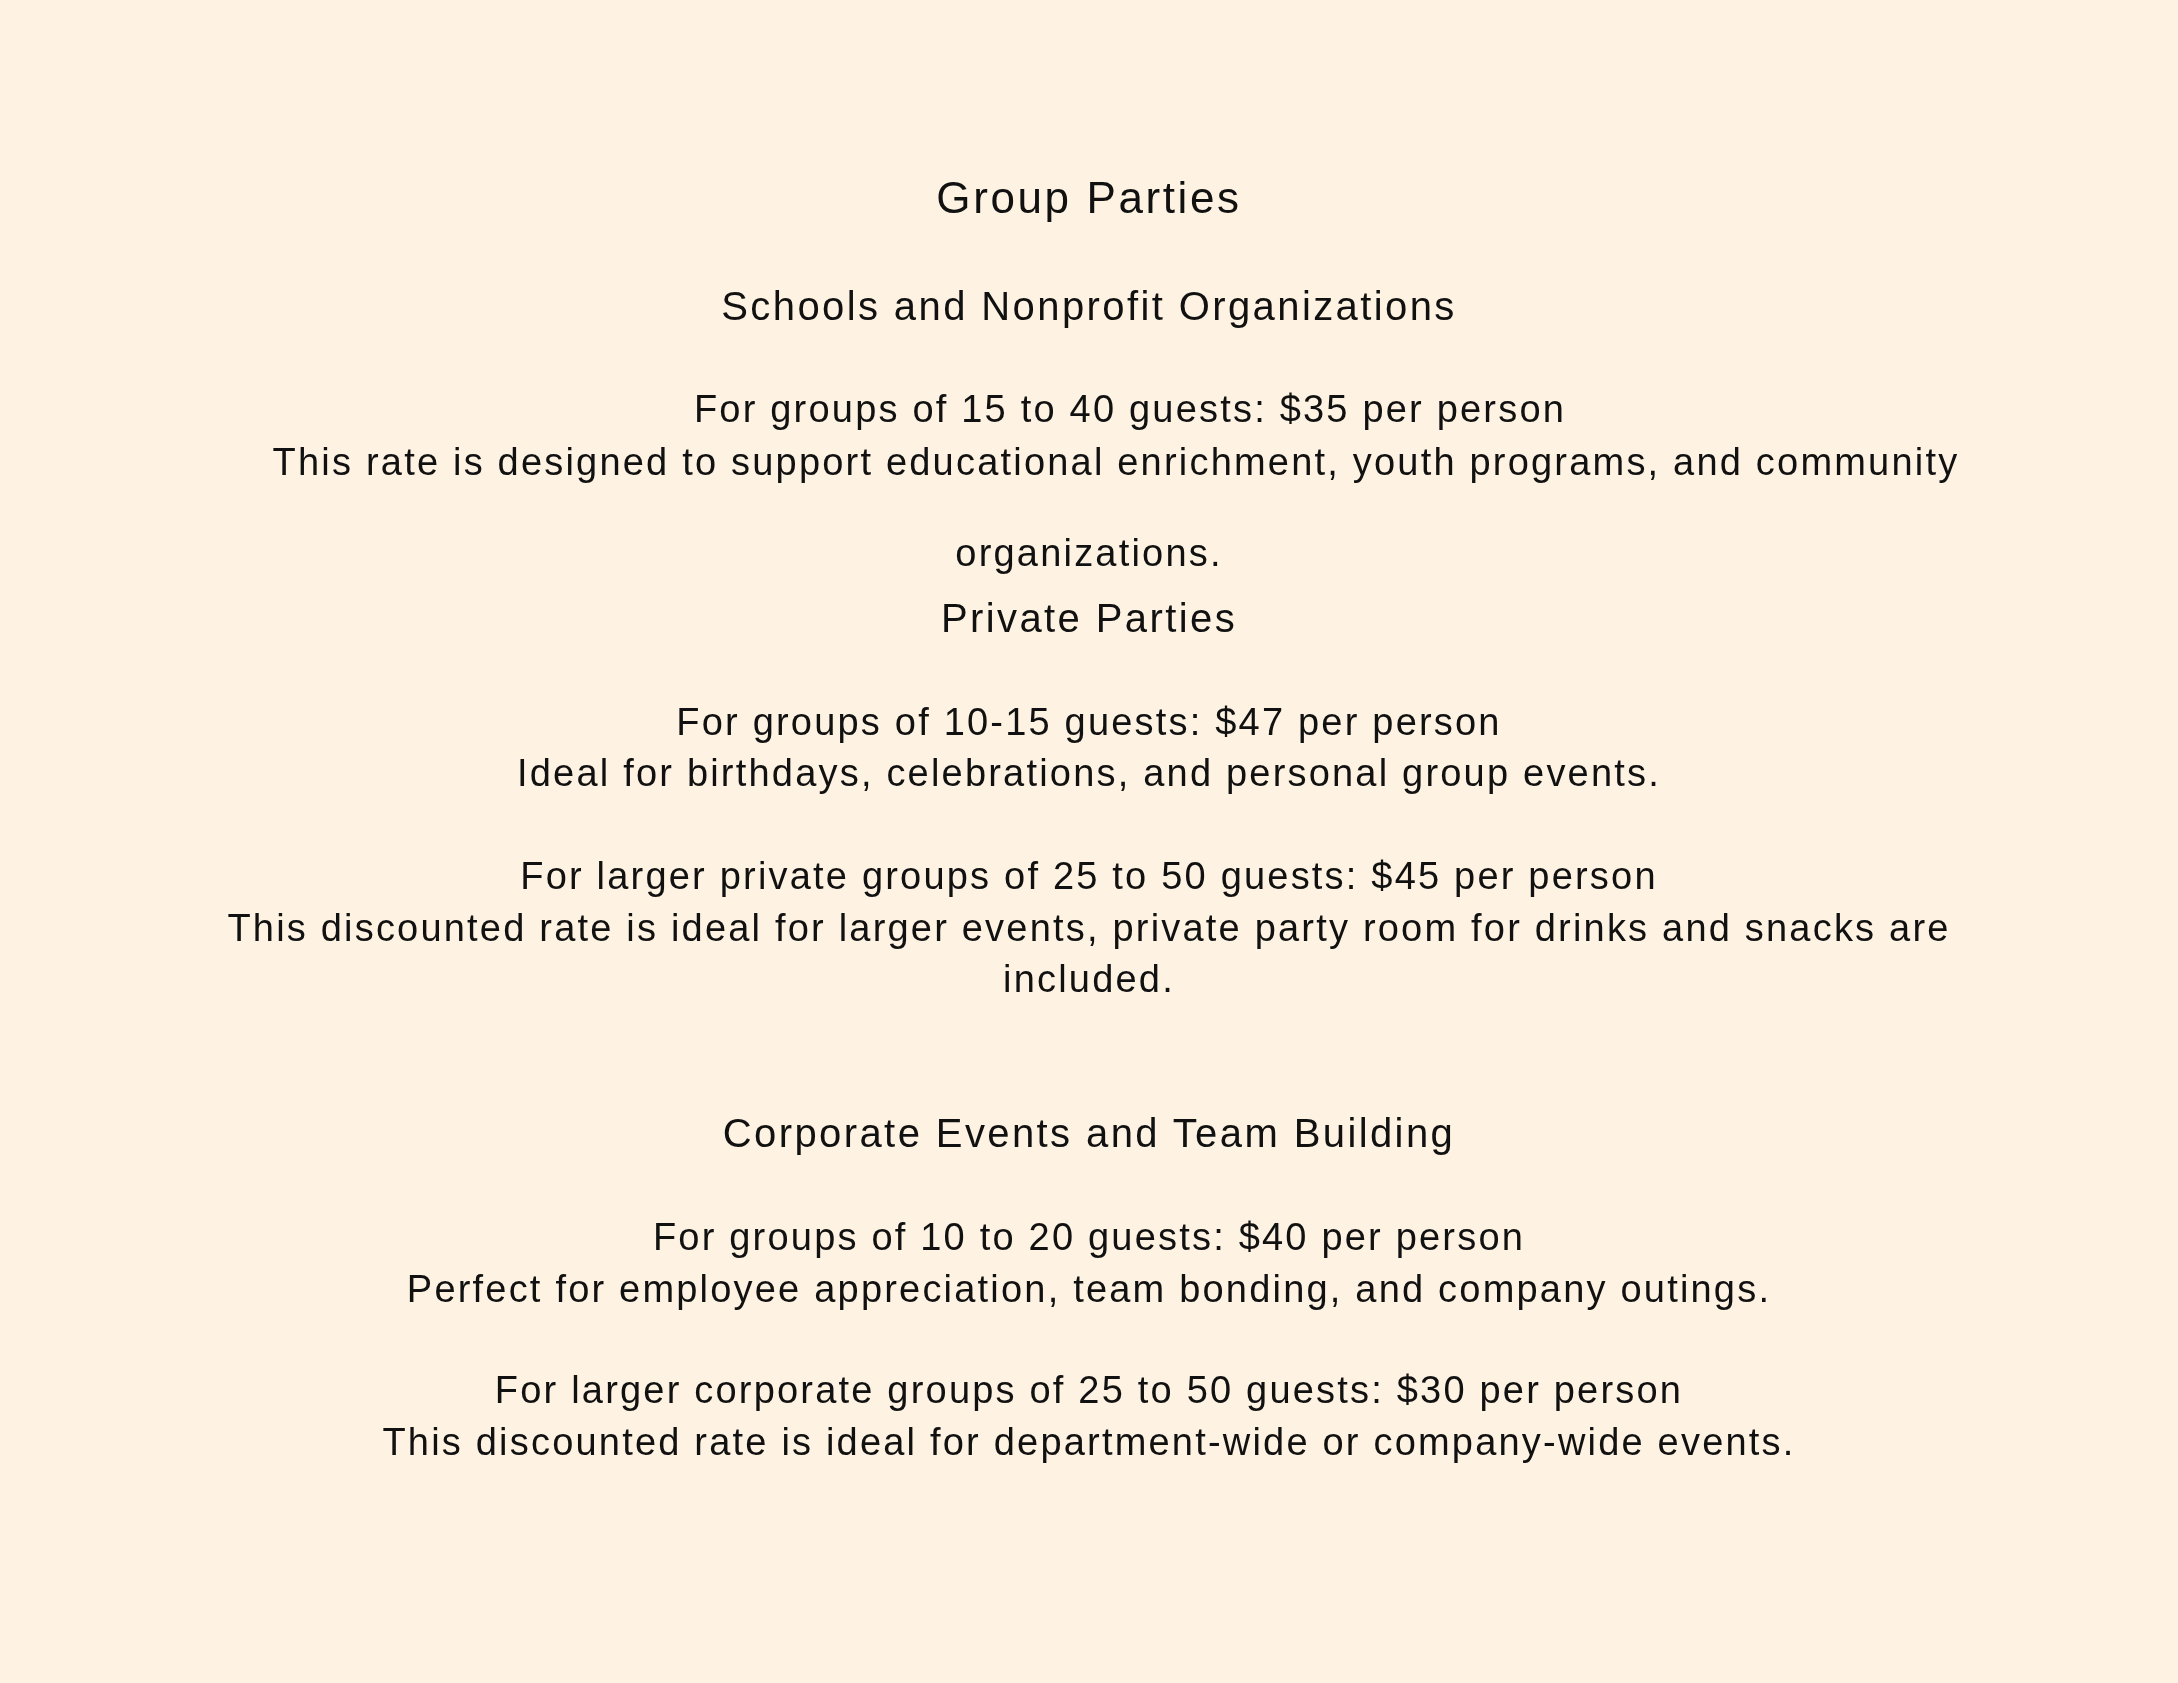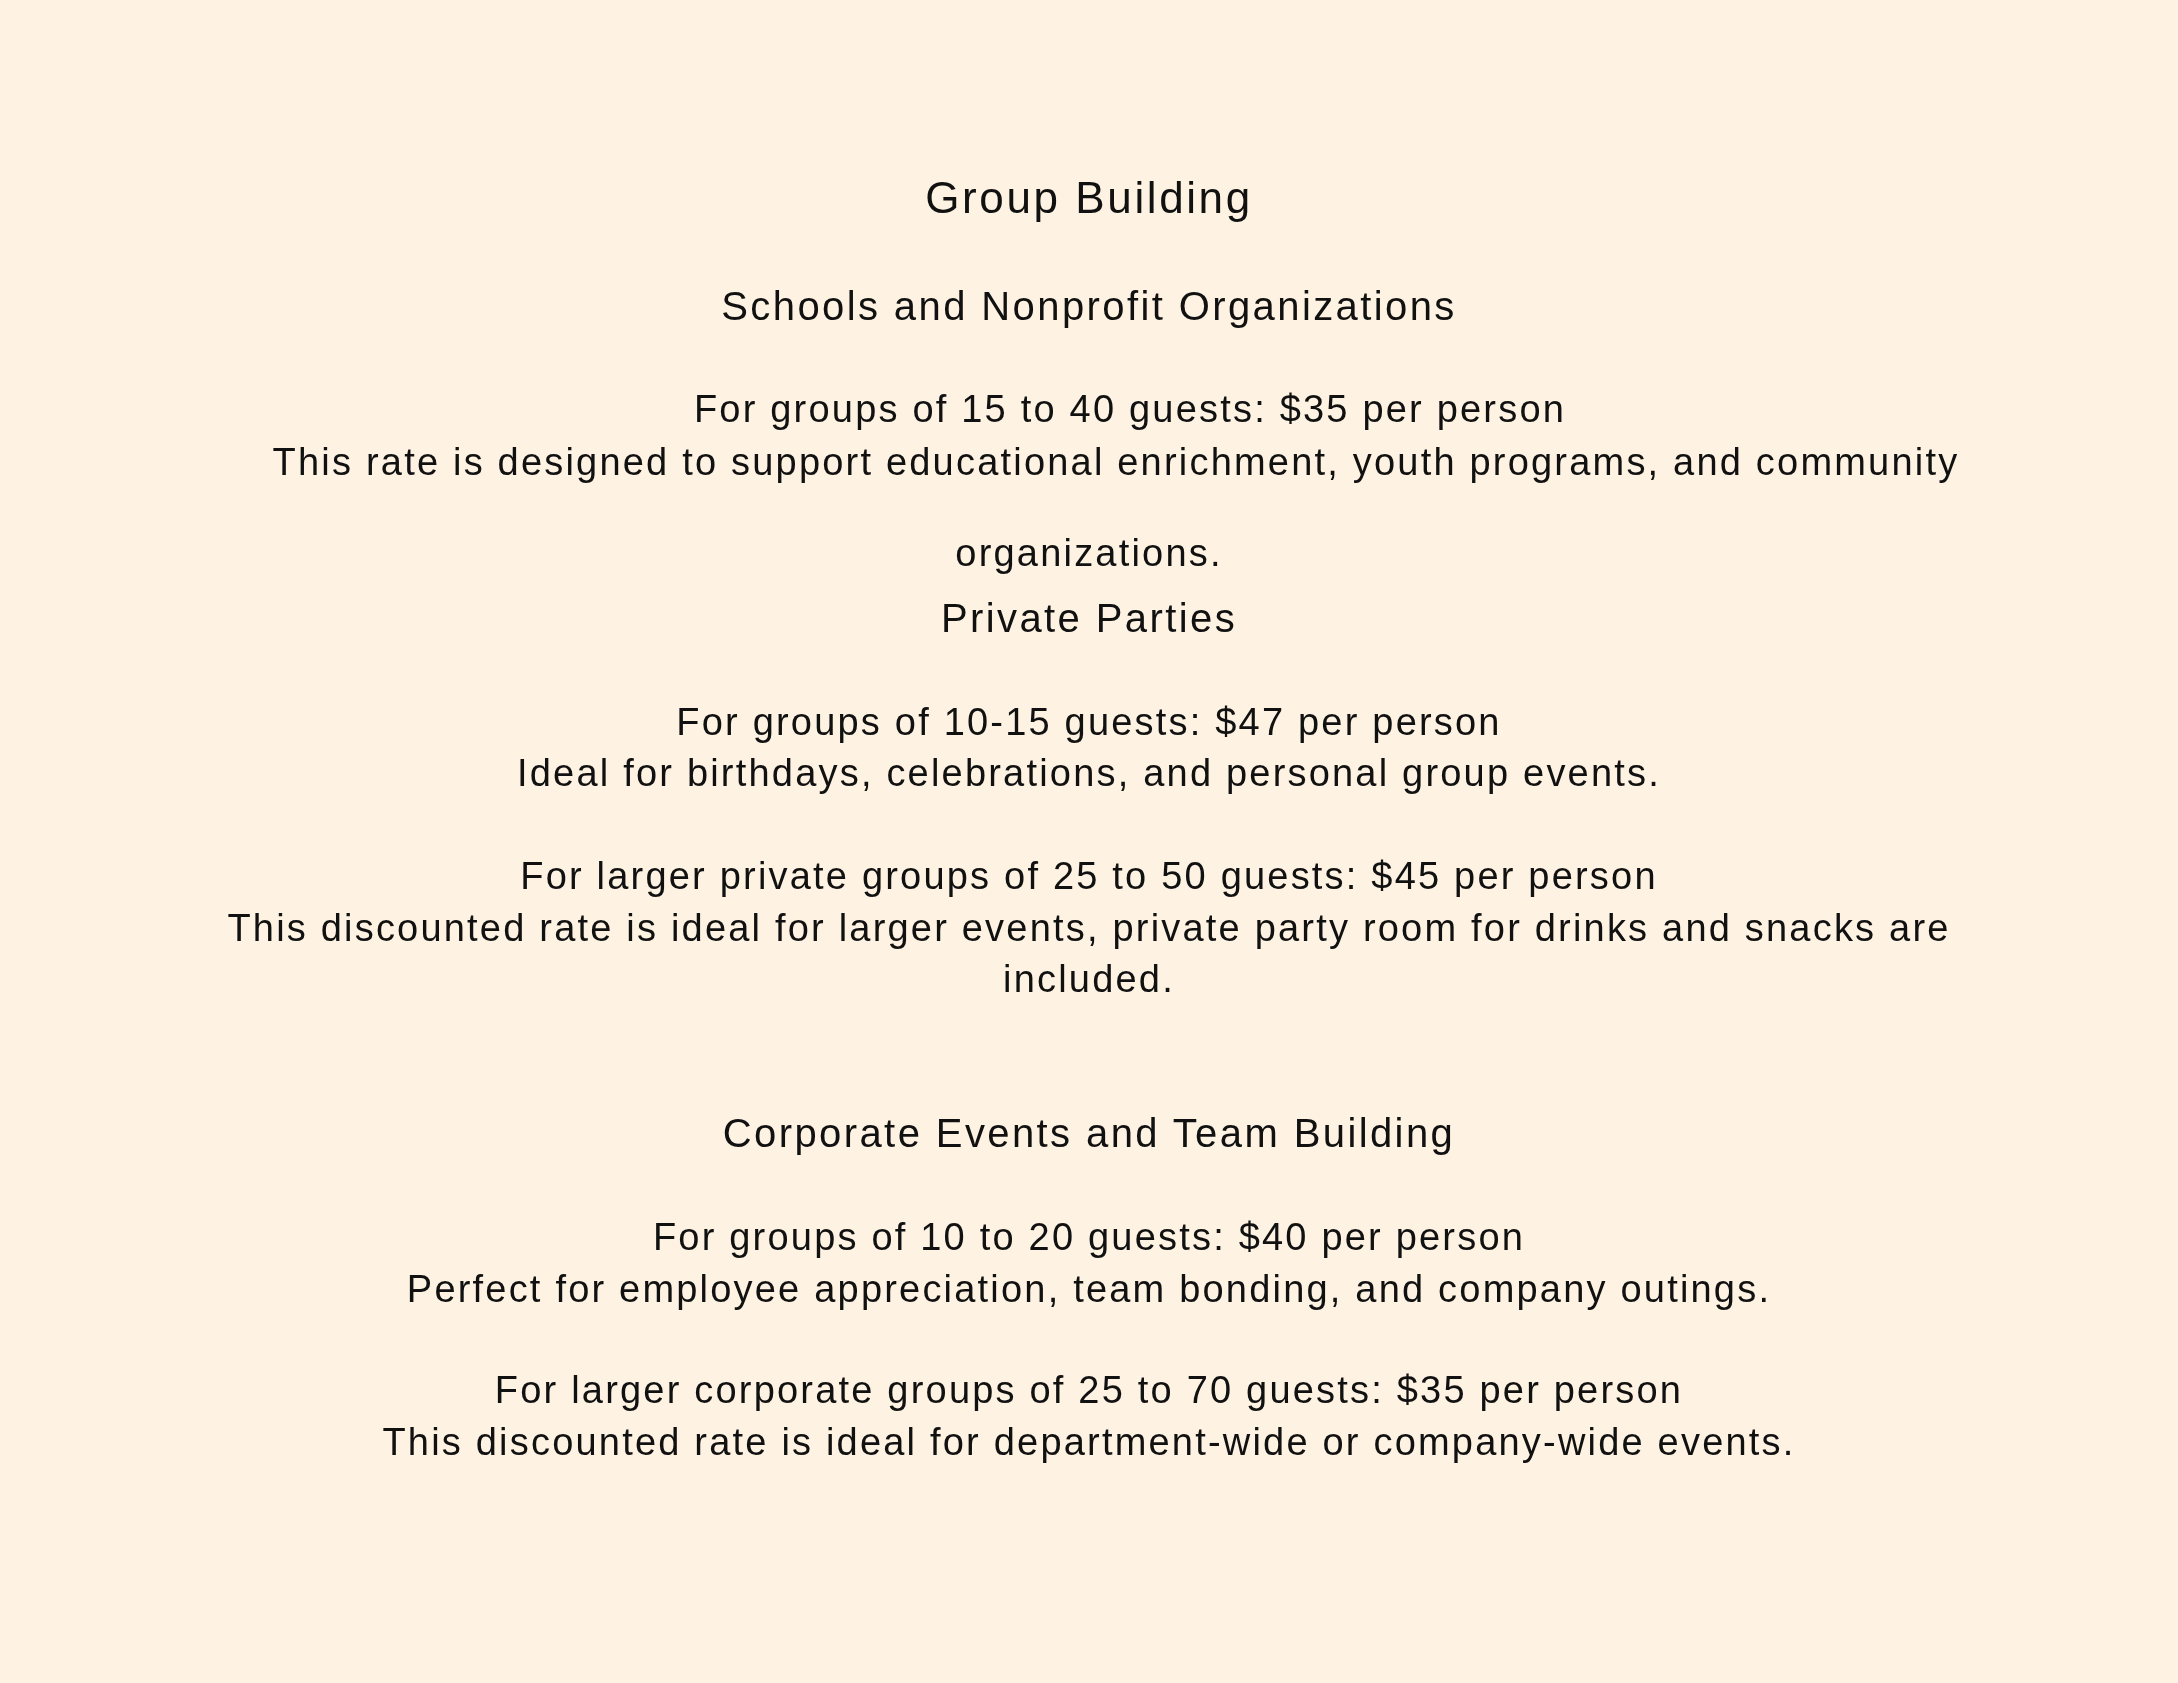--- a/index.html
+++ b/index.html
@@ -42,21 +42,21 @@
       font-size: 40px;
       line-height: 40px;
       letter-spacing: 2.4px;
     }
   </style>
 </head>
 <body>
 
 <div class="page">
 
-  <div class="line title" style="top:176px;">Group Building</div>
+  <div class="line title" style="top:176px;">Group Parties</div>
 
   <div>
     <div class="line heading" style="top:286px;">Schools and Nonprofit Organizations</div>
     <div>
       <div class="line" style="top:390px;padding-left:41px;">For groups of 15 to 40 guests: $35 per person</div>
       <div class="line" style="top:443px;padding-left:27px;">This rate is designed to support educational enrichment, youth programs, and community</div>
       <div class="line" style="top:494px;margin-top:40px;">organizations.</div>
     </div>
   </div>
 
@@ -73,19 +73,19 @@
     </div>
   </div>
 
   <div>
     <div class="line heading" style="top:1113px;">Corporate Events and Team Building</div>
     <div>
       <div class="line" style="top:1218px;">For groups of 10 to 20 guests: $40 per person</div>
       <div class="line" style="top:1270px;">Perfect for employee appreciation, team bonding, and company outings.</div>
     </div>
     <div>
-      <div class="line" style="top:1371px;">For larger corporate groups of 25 to 70 guests: $35 per person</div>
+      <div class="line" style="top:1371px;">For larger corporate groups of 25 to 50 guests: $30 per person</div>
       <div class="line" style="top:1423px;">This discounted rate is ideal for department-wide or company-wide events.</div>
     </div>
   </div>
 
 </div>
 
 
 </body></html>

